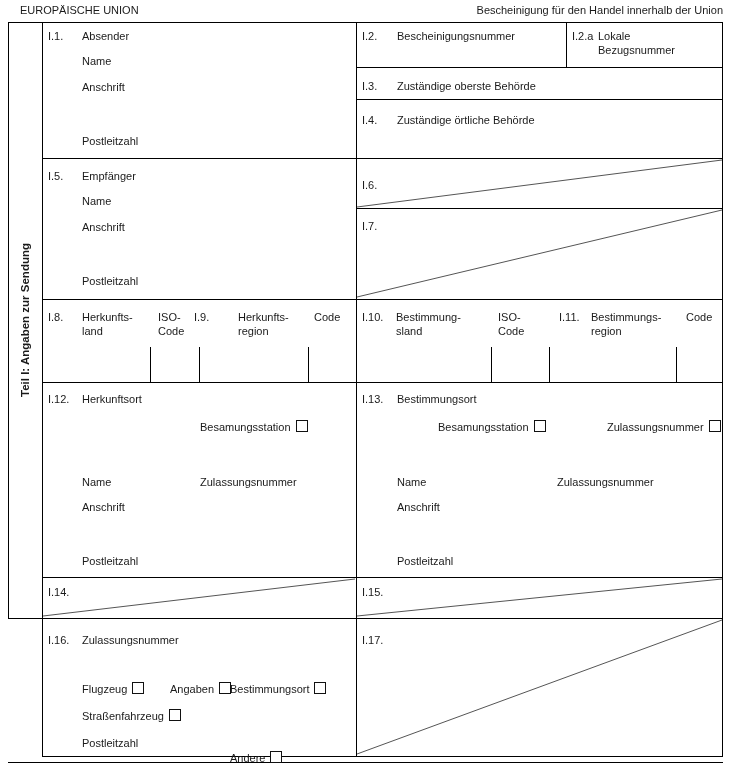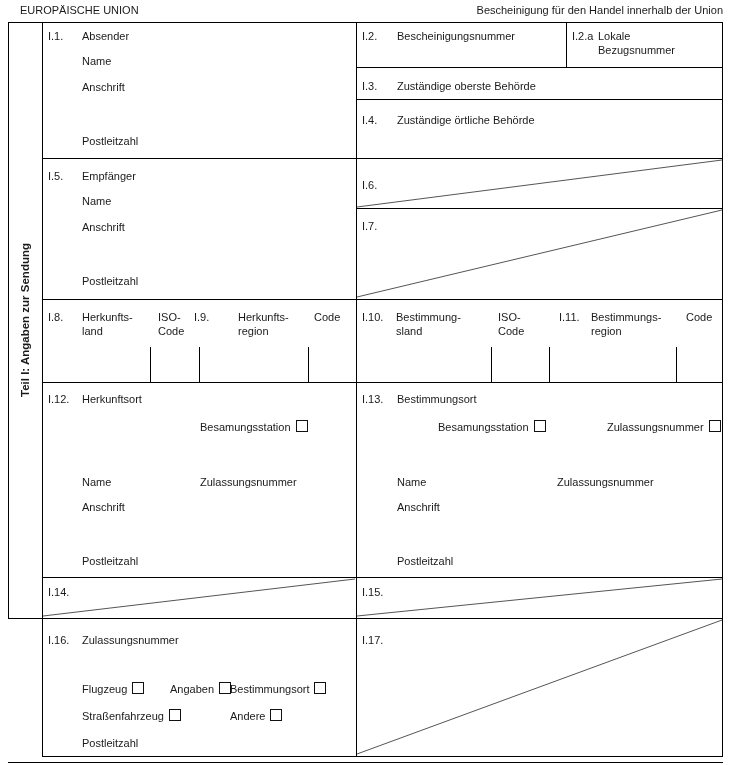--- a/index.html
+++ b/index.html
@@ -132,18 +132,18 @@
 
   <span class="t" style="left:48px;top:585px">I.14.</span>
   <span class="t" style="left:362px;top:585px">I.15.</span>
 
   <span class="t" style="left:48px;top:633px">I.16.</span>
   <span class="t" style="left:82px;top:633px">Zulassungsnummer</span>
   <span class="t" style="left:82px;top:682px"><span>Flugzeug</span><span class="cb"></span></span>
   <span class="t" style="left:170px;top:682px"><span>Angaben</span><span class="cb"></span></span>
   <span class="t" style="left:230px;top:682px"><span>Bestimmungsort</span><span class="cb"></span></span>
   <span class="t" style="left:82px;top:709px"><span>Straßenfahrzeug</span><span class="cb"></span></span>
-  <span class="t" style="left:230px;top:709px"><span>Andere</span><span class="cb"></span></span>
+  <span class="t" style="left:230px;top:751px"><span>Andere</span><span class="cb"></span></span>
   <span class="t" style="left:82px;top:736px">Postleitzahl</span>
 
   <span class="t" style="left:362px;top:633px">I.17.</span>
 
 </div>
 
 </body></html>

